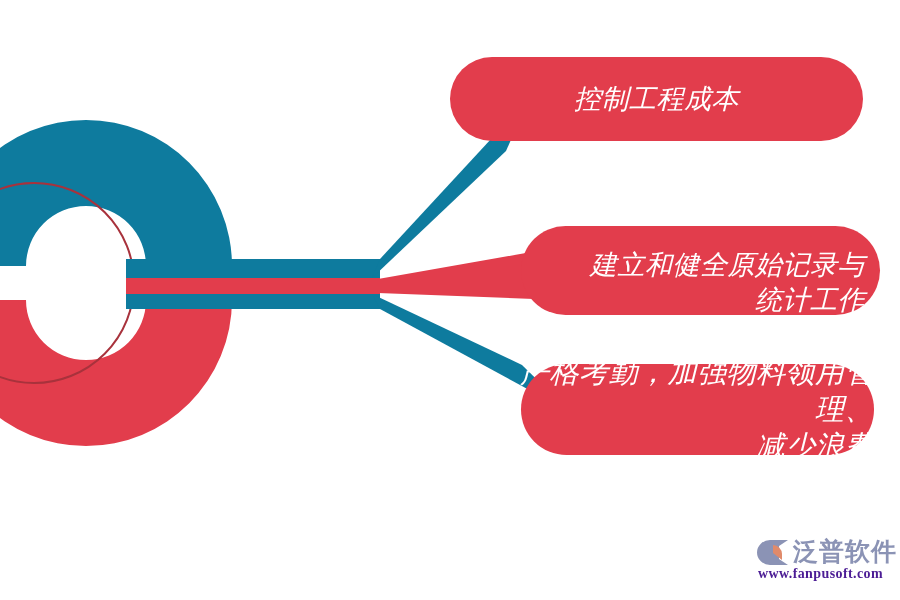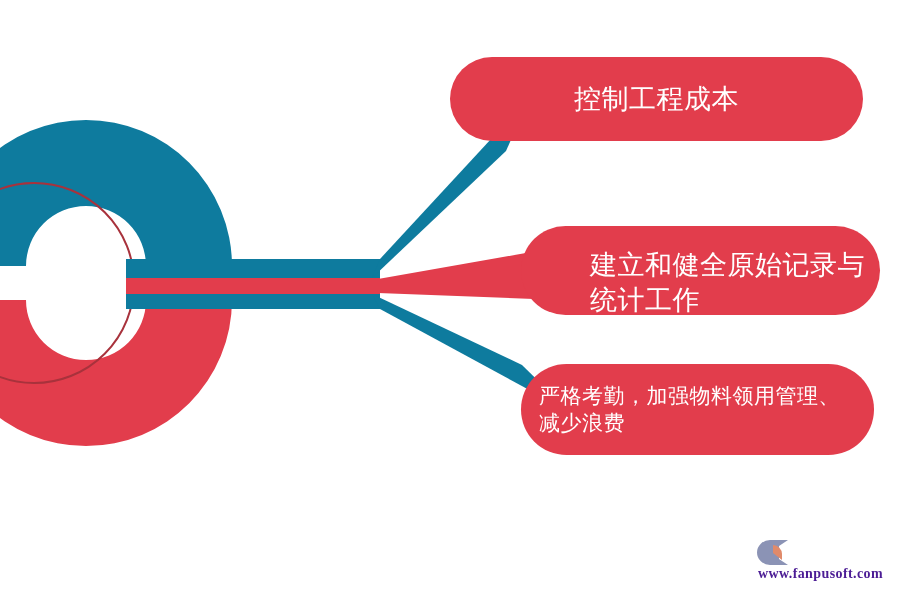--- a/index.html
+++ b/index.html
@@ -28,49 +28,50 @@
     top: 0;
     width: 900px;
     height: 600px;
     display: block;
   }
   .pill-label {
     position: absolute;
     color: #ffffff;
     font-family: "Liberation Sans", "DejaVu Sans", sans-serif;
     font-weight: 400;
-    text-align: left;
+    text-align: right;
     line-height: 1.28;
     white-space: pre-line;
     letter-spacing: 0.5px;
     display: flex;
     align-items: center;
     justify-content: center;
     pointer-events: none;
+    font-style: italic;
   }
   #pill-1-label {
     left: 450px;
     top: 57px;
     width: 413px;
     height: 84px;
     font-size: 27px;
   }
   #pill-2-label {
     left: 548px;
     top: 226px;
     width: 359px;
     height: 114px;
     font-size: 27px;
   }
   #pill-3-label {
     left: 505px;
     top: 364px;
     width: 369px;
     height: 91px;
-    font-size: 21px;
+    font-size: 29px;
   }
   
   #brand-logo {
     position: absolute;
     left: 757px;
     top: 535px;
     width: 135px;
     height: 56px;
   }
   #brand-mark {
@@ -170,16 +171,17 @@
 统计工作</div>
 
   <div class="pill-label" id="pill-3-label">严格考勤，加强物料领用管理、
 减少浪费</div>
 
   <div id="brand-logo">
     <svg id="brand-mark" viewBox="0 0 34 27">
       <path fill="#8b93b5" d="M13 1 L31 1 L22 7 L22 20 L31 26 L13 26 A13 12.5 0 0 1 13 1 Z"></path>
       <path fill="#e08a6a" d="M16 6 A9 9 0 0 1 25 15 L25 21 L16 14 Z"></path>
     </svg>
+    <div id="brand-name">泛普软件</div>
     <div id="brand-url">www.fanpusoft.com</div>
   </div>
 
 </div>
 
 </body></html>

